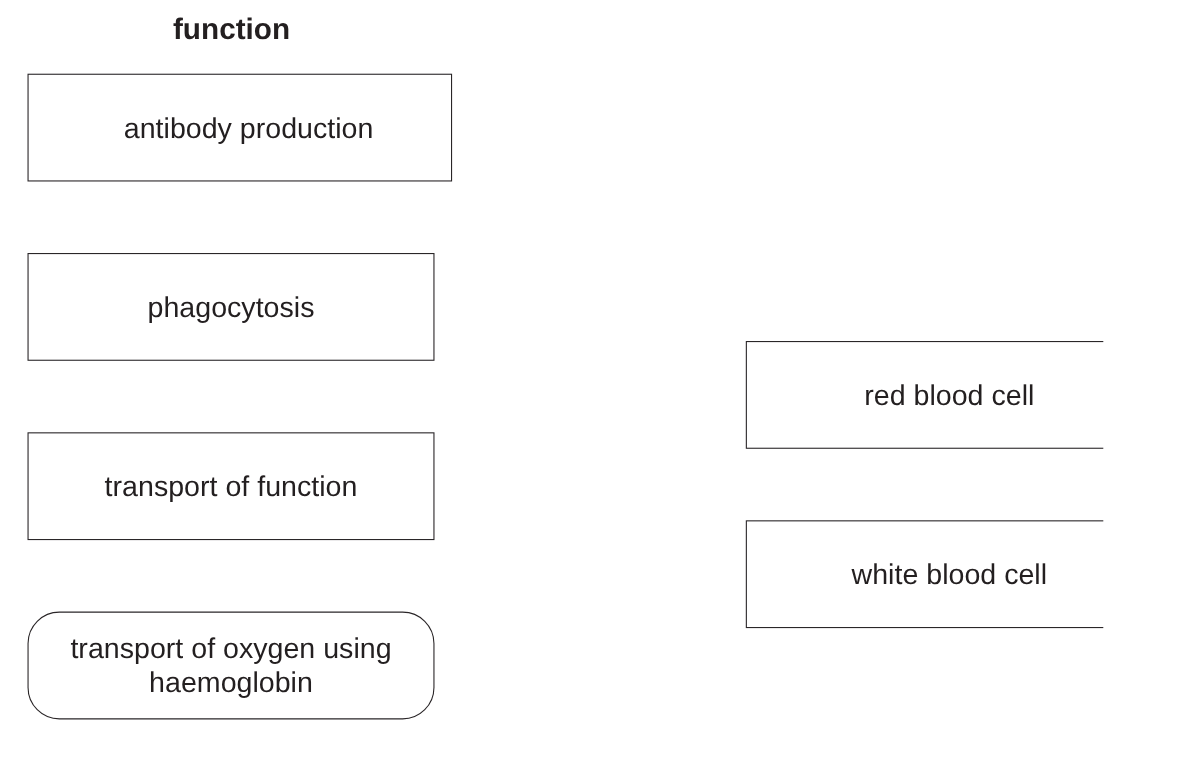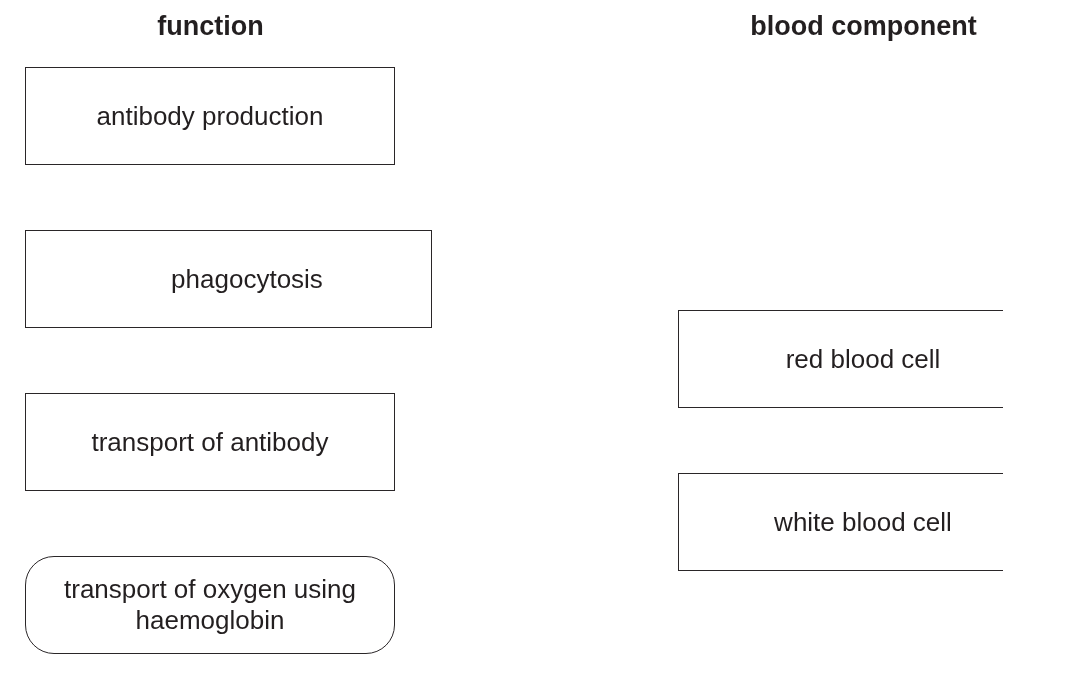--- a/index.html
+++ b/index.html
@@ -41,48 +41,47 @@
   .box .label {
     display: block;
     width: 100%;
     padding: 0 6px;
     text-align: center;
     font-size: 26px;
     line-height: 1.18;
     color: #231f20;
   }
   
-  .f1 { left: 25px; top: 67px;  }
-  .f2 { left: 25px; top: 230px; padding-left: 37px; }
+  .f1 { left: 25px; top: 67px; padding-left: 16px;  }
+  .f2 { left: 25px; top: 230px; }
   .f3 { left: 25px; top: 393px; }
   .f4 { left: 25px; top: 556px; border-radius: 29px; }
   
   .c1 { left: 678px; top: 148px; }
   .c2 { left: 678px; top: 310px; }
   .c3 { left: 678px; top: 473px; }
 </style>
 </head>
 <body>
 
 <div class="stage">
 
   <div class="col-header left">function</div>
 
-  <div class="col-header right">blood component</div>
 
   <div class="box f1">
     <span class="label">antibody production</span>
   </div>
 
   <div class="box f2">
     <span class="label">phagocytosis</span>
   </div>
 
   <div class="box f3">
-    <span class="label">transport of antibody</span>
+    <span class="label">transport of function</span>
   </div>
 
   <div class="box f4">
     <span class="label">transport of oxygen using haemoglobin</span>
   </div>
 
 
   <div class="box c3">
     <span class="label">white blood cell</span>
   </div>

